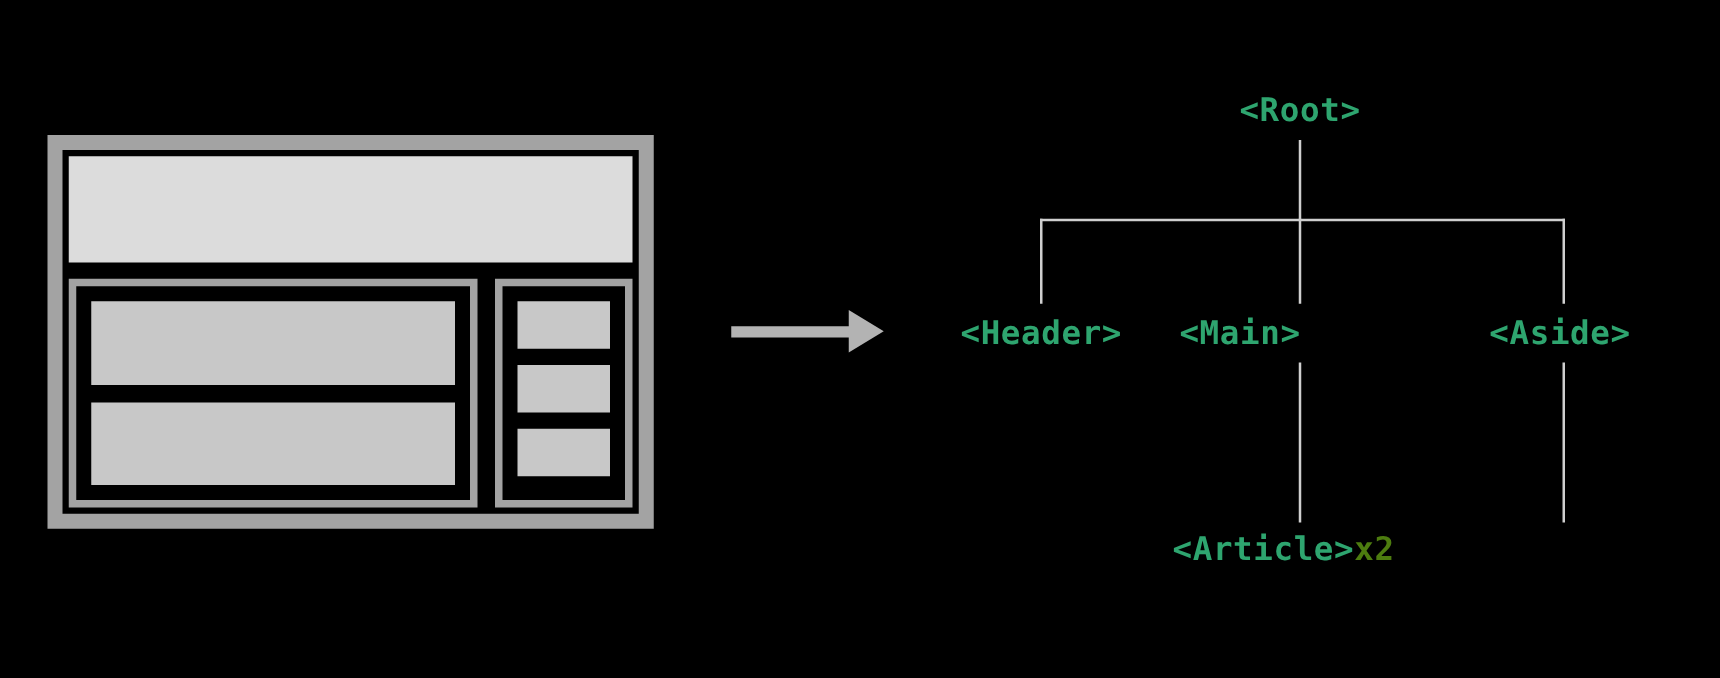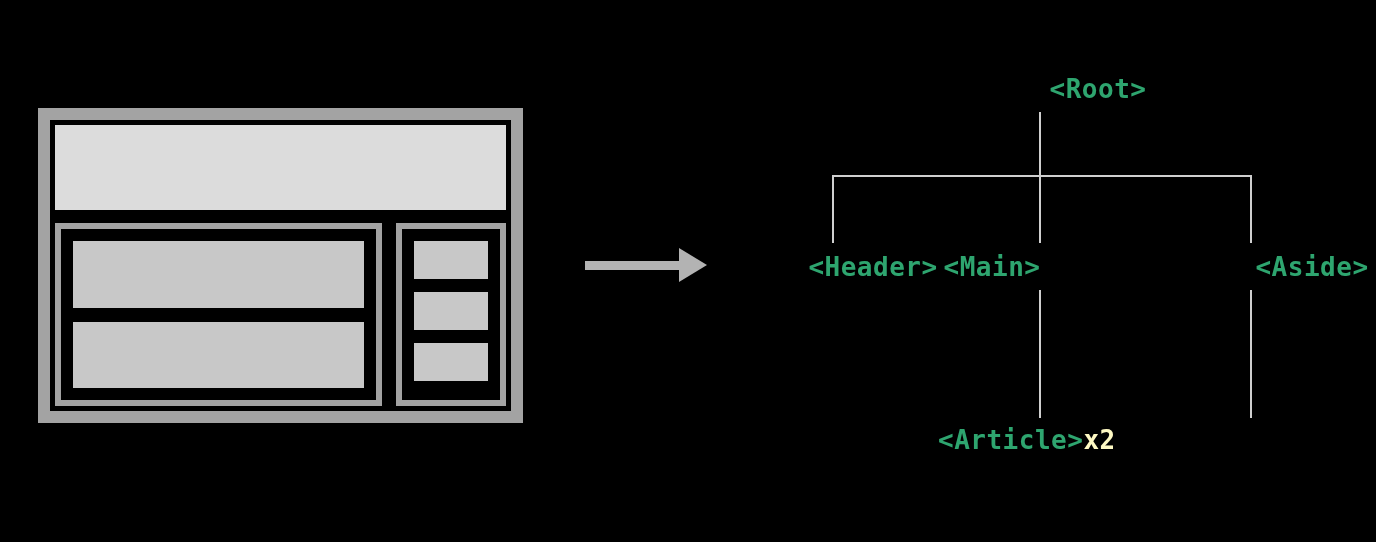--- a/index.html
+++ b/index.html
@@ -105,37 +105,37 @@
 
   .node {
     position: absolute;
     transform: translateX(-50%);
     font-weight: bold;
     font-size: 26px;
     color: #2ea56f;
     white-space: nowrap;
     letter-spacing: 0.5px;
   }
-  .n-root   { left: 1098px; top: 74px; text-align: right;  }
-  .n-header { left:  833px; top: 252px; margin-left: 40px; }
+  .n-root   { left: 1040px; top: 74px; text-align: right;  }
+  .n-header { left:  833px; top: 252px; }
   .n-main   { left: 992px; top: 252px; }
-  .n-aside  { left: 1312px; top: 252px; }
+  .n-aside  { left: 1248px; top: 252px; }
 
   .leaf {
     position: absolute;
     font-weight: bold;
     font-size: 26px;
     color: #2ea56f;
     white-space: nowrap;
     letter-spacing: 0.5px;
   }
   .n-article { left: 938px;  top: 425px; }
   .n-item    { left: 1186px; top: 425px; }
   .count {
-    color: #fef9c3;
+    color: #4d7c0f;
     font-weight: bold;
     margin-top: 40px;
   }
 </style>
 </head>
 <body>
 
 <div class="canvas">
 
   <div class="wireframe">

